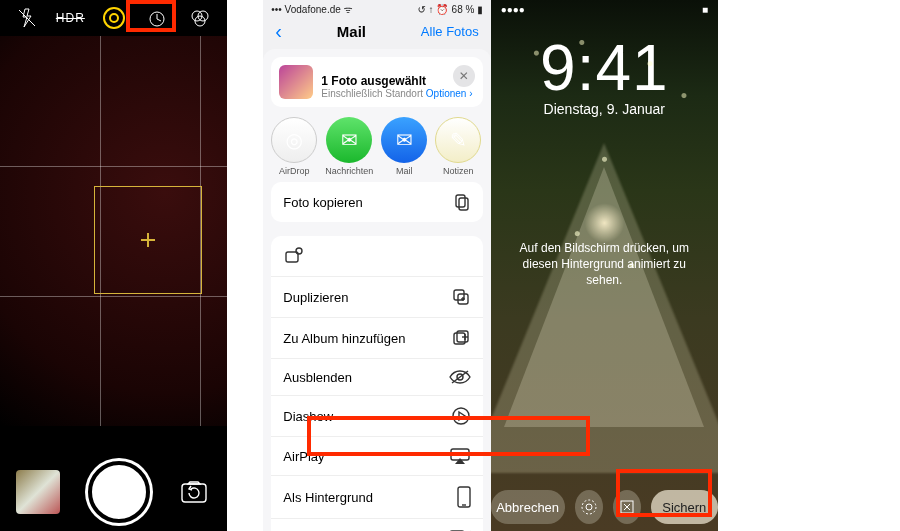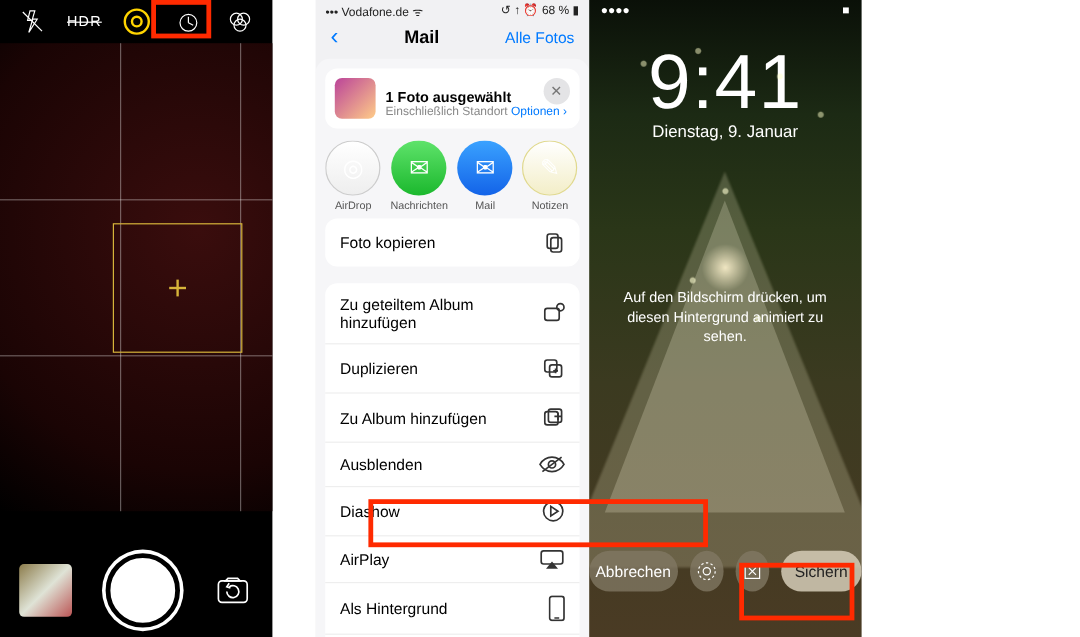--- a/index.html
+++ b/index.html
@@ -78,21 +78,21 @@
     radial-gradient(circle at 70% 12%, rgba(255,255,200,.5) 0 2px, transparent 3px),
     radial-gradient(circle at 85% 18%, rgba(255,255,200,.5) 0 2px, transparent 3px),
     radial-gradient(circle at 50% 30%, rgba(255,255,210,.6) 0 2px, transparent 3px),
     radial-gradient(circle at 38% 44%, rgba(255,255,210,.6) 0 2px, transparent 3px),
     radial-gradient(circle at 62% 50%, rgba(255,255,210,.6) 0 2px, transparent 3px);}
   .lock-status{display:flex;justify-content:space-between;padding:4px 10px;font-size:10px;}
   .lock-time{text-align:center;font-size:64px;font-weight:200;margin-top:12px;letter-spacing:1px;}
   .lock-date{text-align:center;font-size:14px;margin-top:-4px;}
   .lock-hint{position:absolute;top:240px;width:100%;text-align:center;font-size:12px;line-height:1.35;padding:0 26px;}
   .lp-label{position:absolute;bottom:76px;width:100%;text-align:center;font-size:11px;}
-  .lock-bar{position:absolute;bottom:38px;width:100%;display:flex;justify-content:center;gap:10px;align-items:center;}
+  .lock-bar{position:absolute;bottom:7px;width:100%;display:flex;justify-content:center;gap:10px;align-items:center;}
   .pill{background:rgba(130,120,100,.78);color:#fff;border-radius:18px;height:34px;display:flex;align-items:center;justify-content:center;font-size:13px;}
   .pill.cancel{width:90px;}
   .pill.save{width:82px;background:rgba(210,200,180,.88);color:#222;font-weight:500;}
   .circ{width:34px;height:34px;border-radius:50%;background:rgba(130,120,100,.78);display:flex;align-items:center;justify-content:center;}
   .hl3{position:absolute;bottom:14px;right:6px;width:96px;height:48px;border:4px solid #ff2a00;}
 
   svg{display:block;}
 </style>
 </head>
 <body>
@@ -204,21 +204,20 @@
               <svg width="20" height="20" viewBox="0 0 20 20">
                 <rect x="5" y="3" width="9" height="12" rx="2" stroke="#333" stroke-width="1.4" fill="none"></rect>
                 <rect x="8" y="6" width="9" height="12" rx="2" stroke="#333" stroke-width="1.4" fill="none"></rect>
               </svg>
             </span>
           </div>
         </div>
       <div class="gap6"></div>
       <div class="actions" id="group2">
           <div class="action">
-            <span>Zu geteiltem Album hinzufügen</span>
             <span class="ri">
               <svg width="20" height="20" viewBox="0 0 20 20">
                 <rect x="3" y="6" width="12" height="10" rx="2" stroke="#333" stroke-width="1.4" fill="none"></rect>
                 <circle cx="16" cy="5" r="3" stroke="#333" stroke-width="1.4" fill="none"></circle>
               </svg>
             </span>
           </div>
           <div class="action">
             <span>Duplizieren</span>
             <span class="ri">

